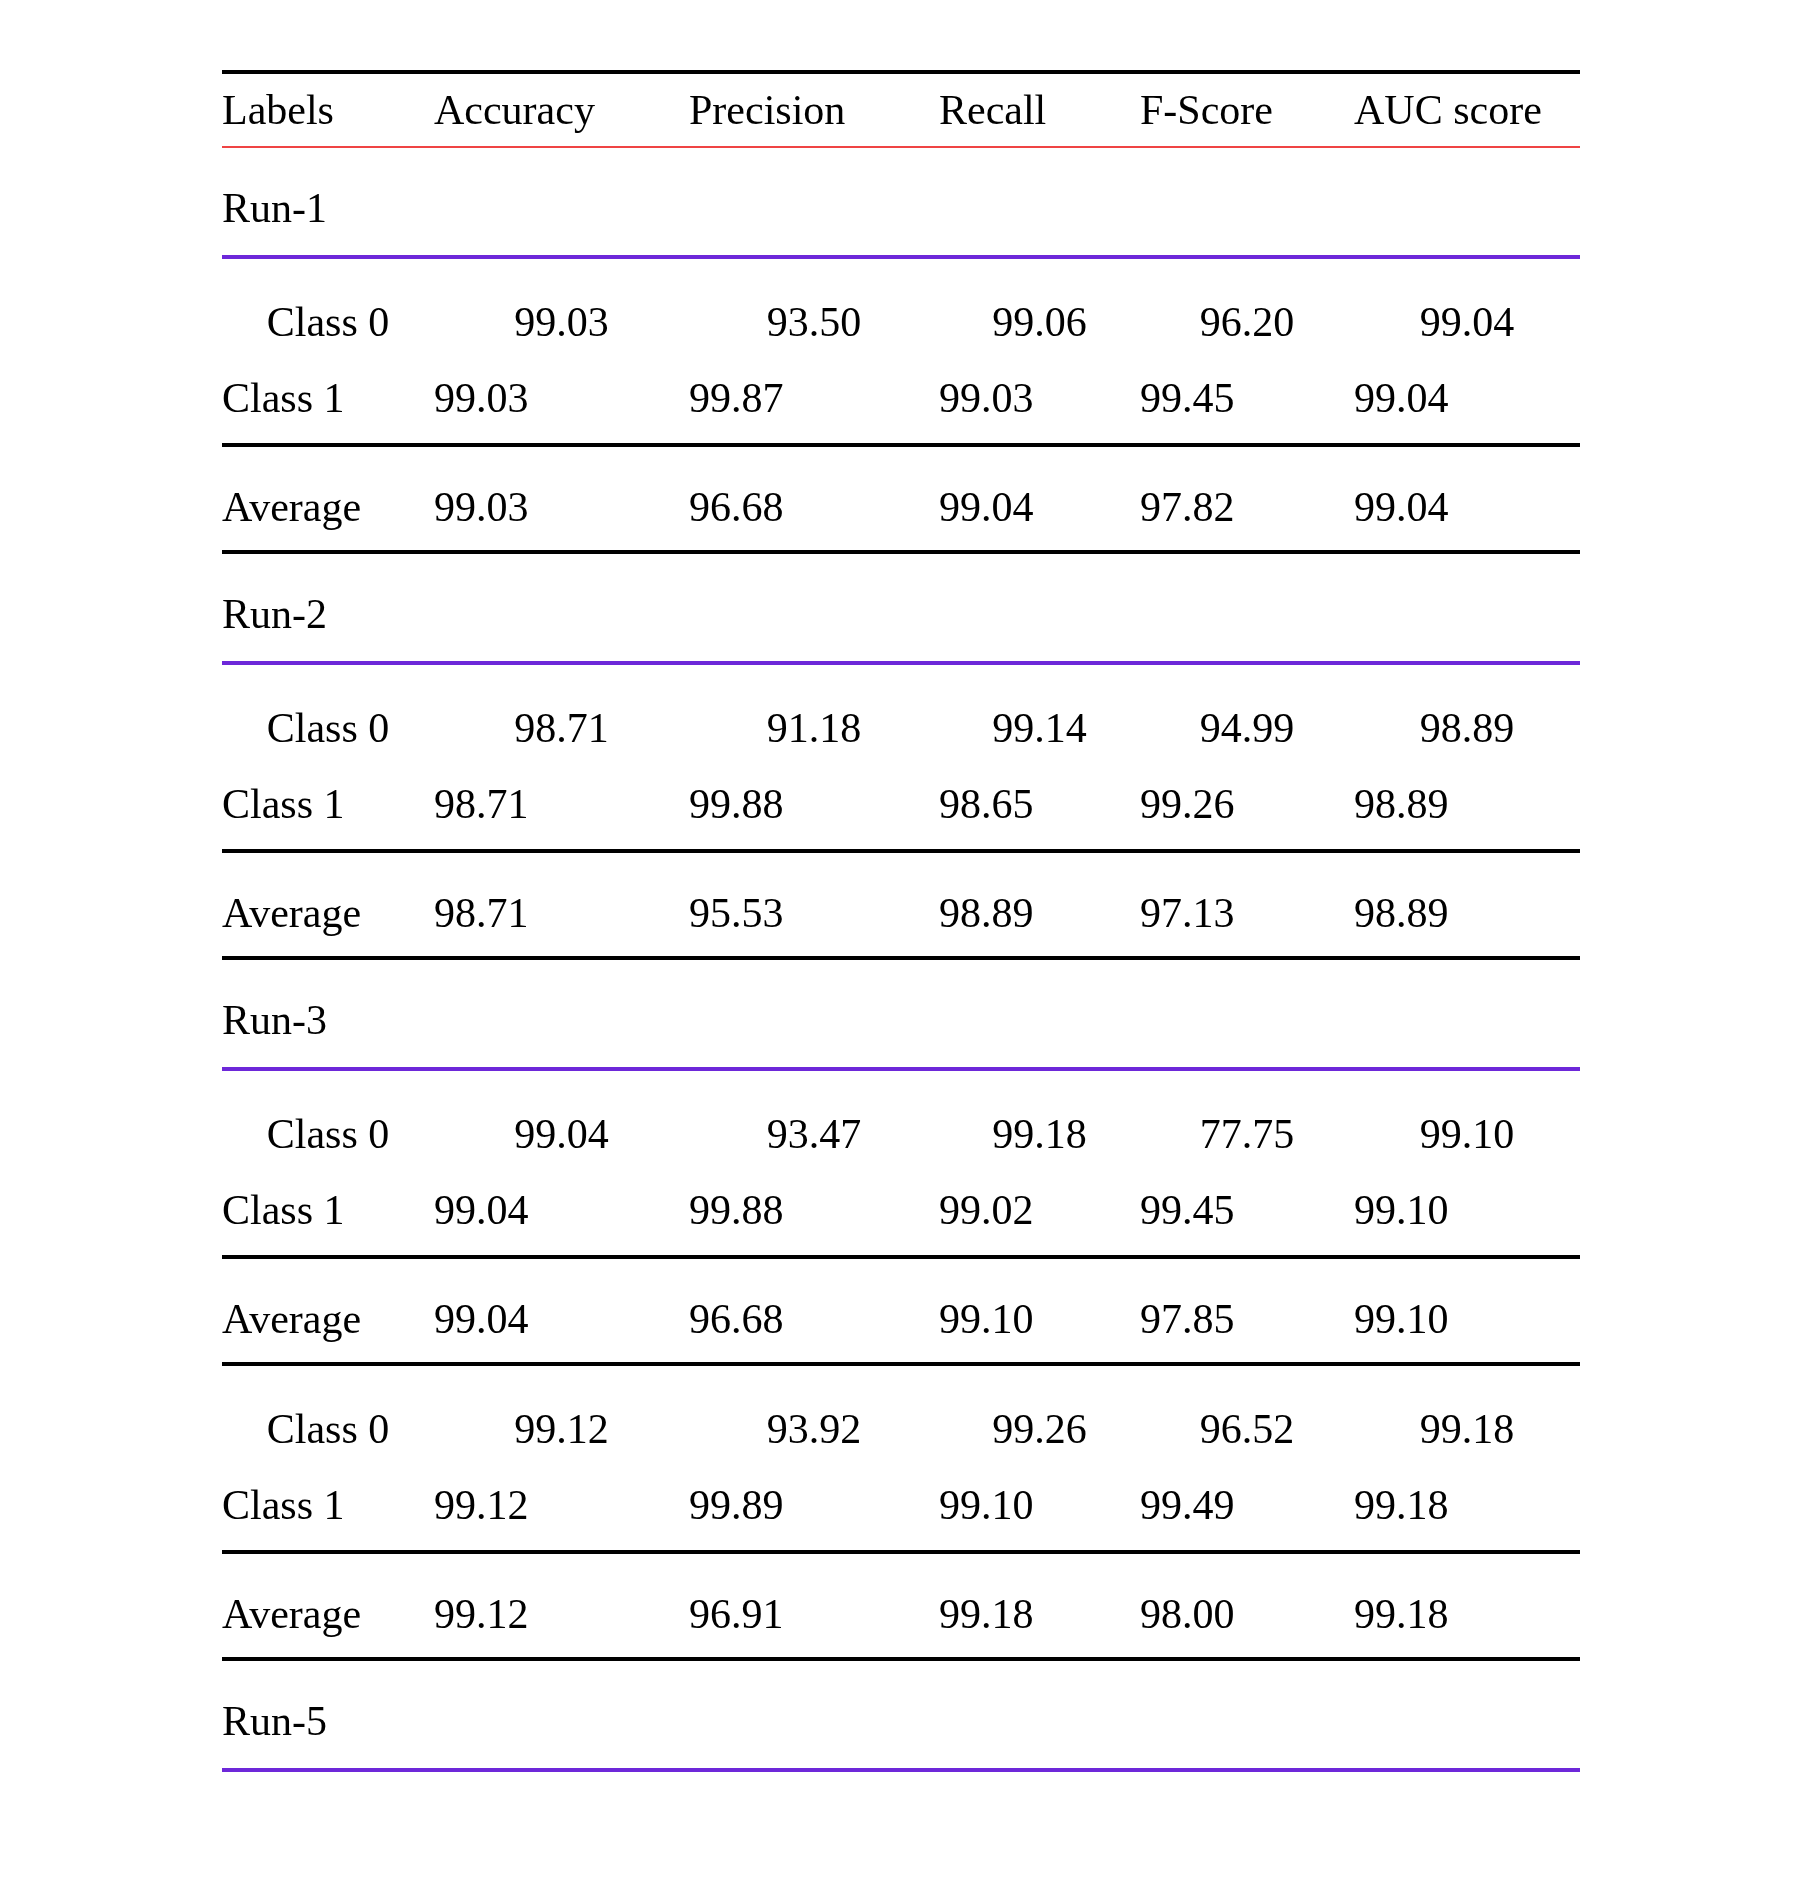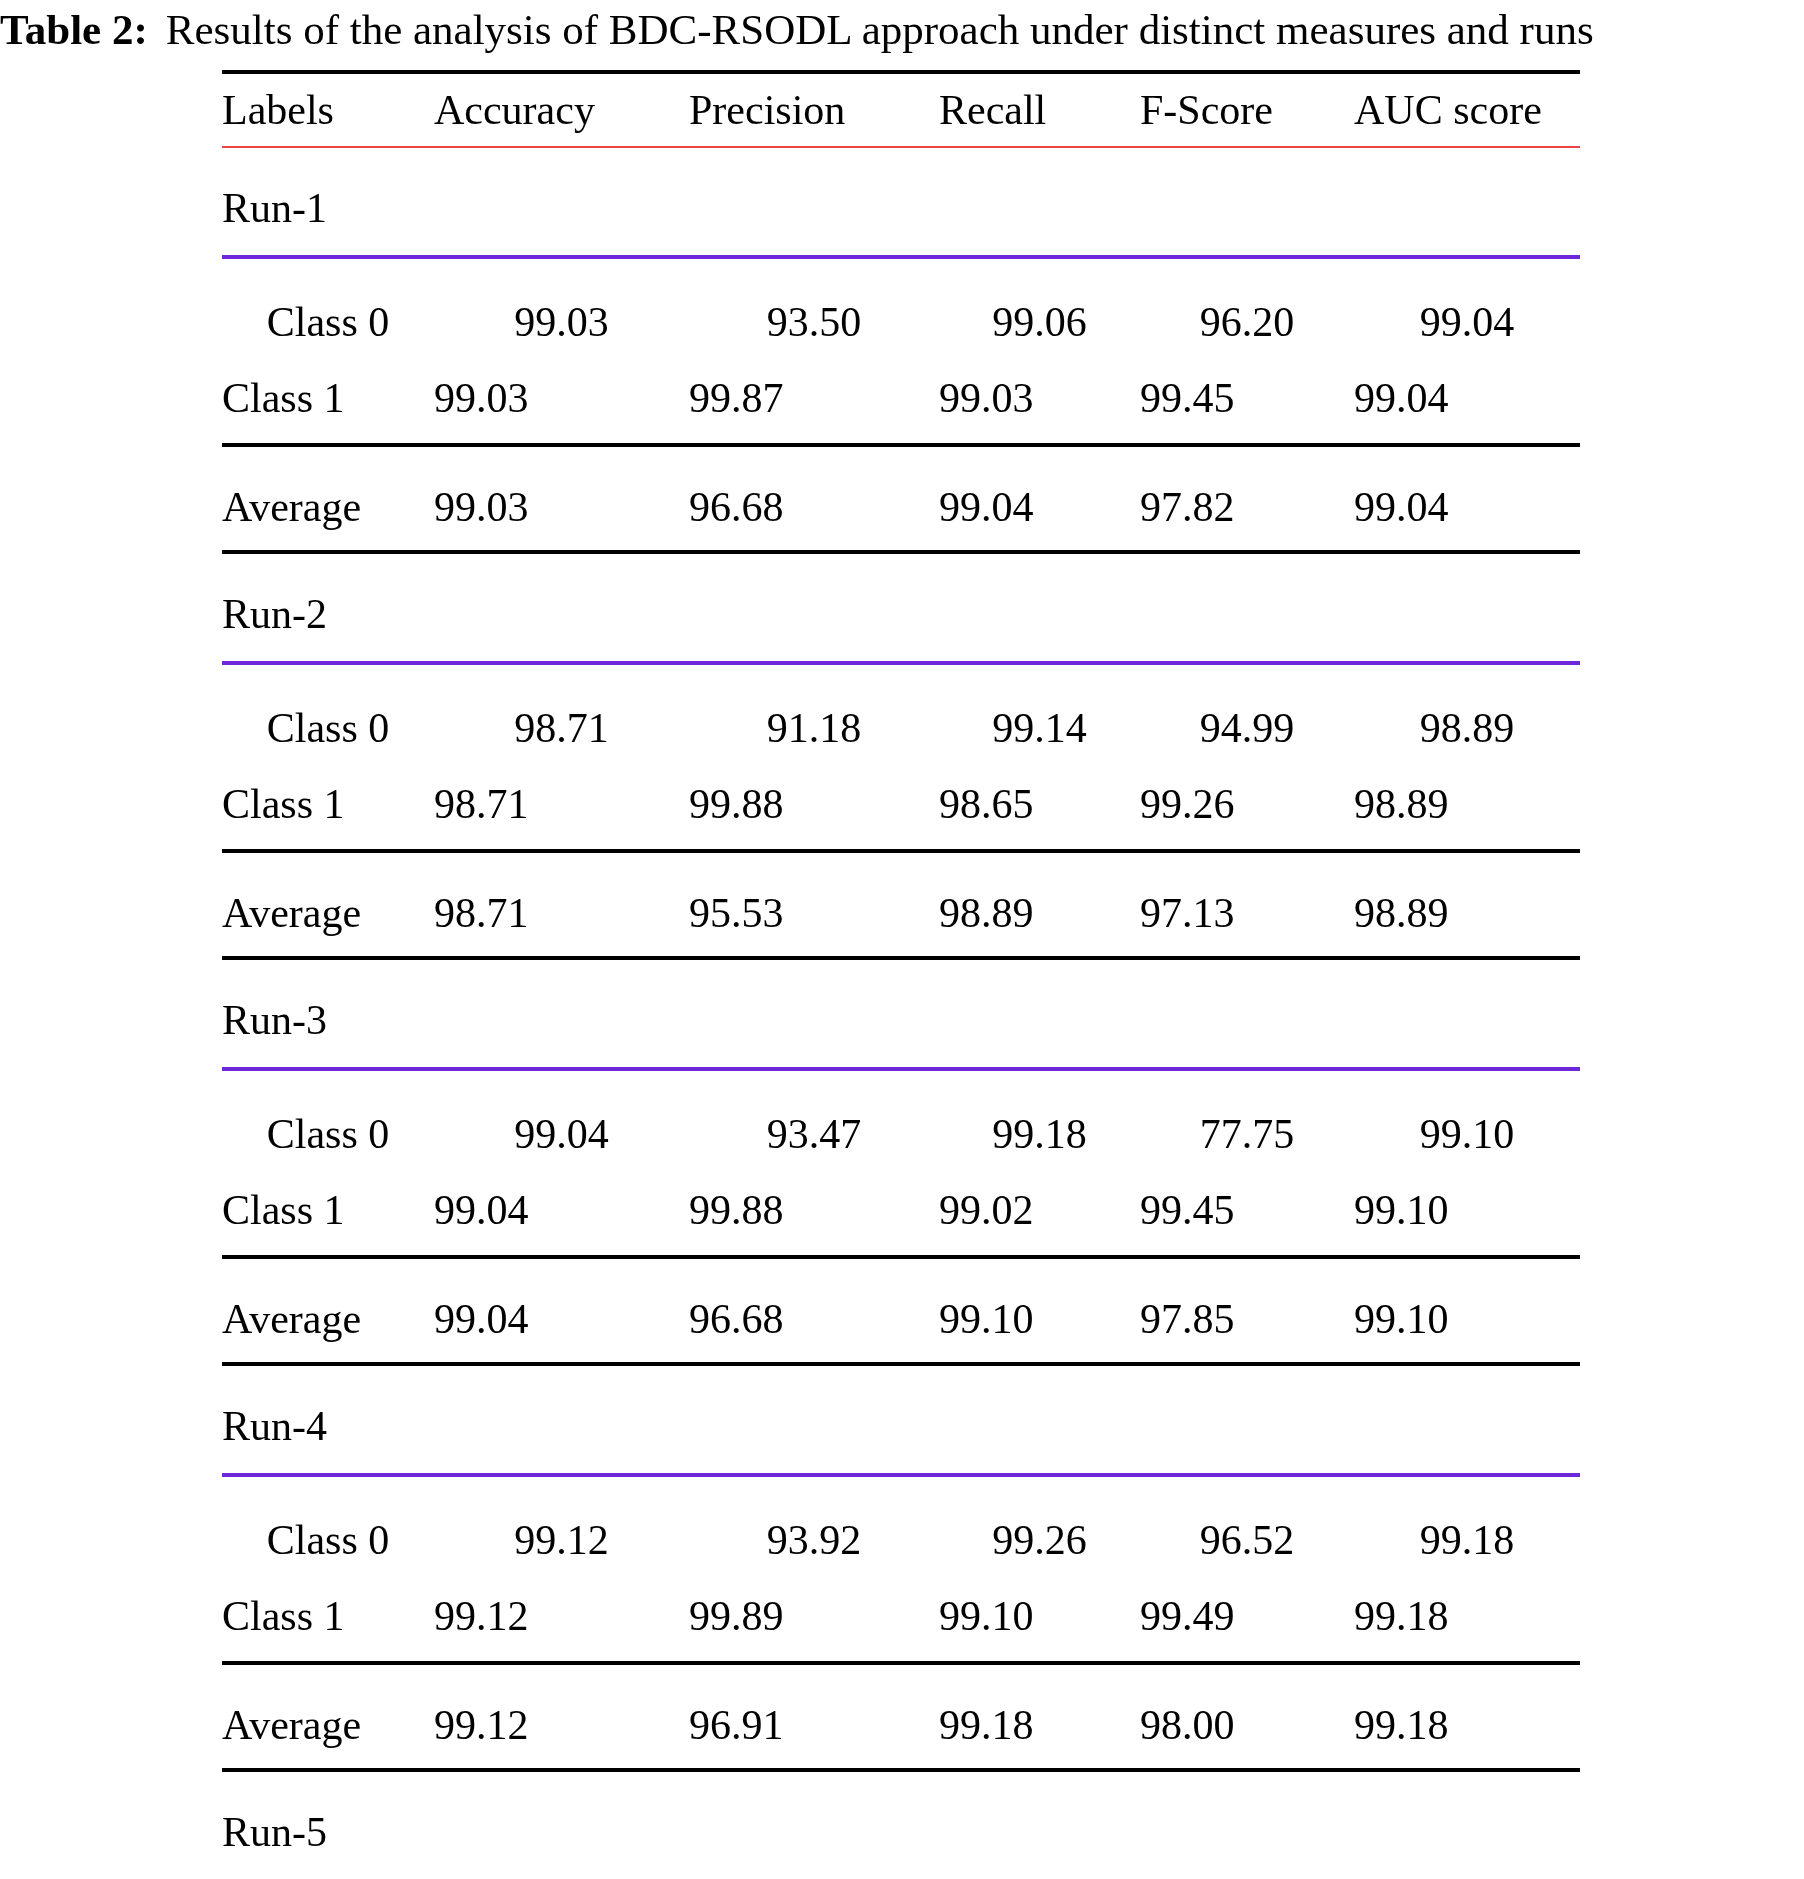--- a/index.html
+++ b/index.html
@@ -76,23 +76,20 @@
     vertical-align: middle;
     padding-top: 16px;
     border-bottom: 4px solid #000;
   }
 </style>
 </head>
 <body>
 
 <div class="page">
 
-  <div class="caption">
-    <span class="caption-label">Table 2:</span><span>Results of the analysis of BDC-RSODL approach under distinct measures and runs</span>
-  </div>
 
   <table class="results">
     <colgroup>
       <col style="width:212px">
       <col style="width:255px">
       <col style="width:250px">
       <col style="width:201px">
       <col style="width:214px">
       <col style="width:226px">
     </colgroup>
@@ -185,23 +182,20 @@
       </tr>
       <tr class="avg-row">
         <td>Average</td>
         <td>99.04</td>
         <td>96.68</td>
         <td>99.10</td>
         <td>97.85</td>
         <td>99.10</td>
       </tr>
 
-      <tr class="run-row">
-        <td colspan="6">Run-4</td>
-      </tr>
       <tr class="class-first">
         <td>Class 0</td>
         <td>99.12</td>
         <td>93.92</td>
         <td>99.26</td>
         <td>96.52</td>
         <td>99.18</td>
       </tr>
       <tr class="class-last">
         <td>Class 1</td>

